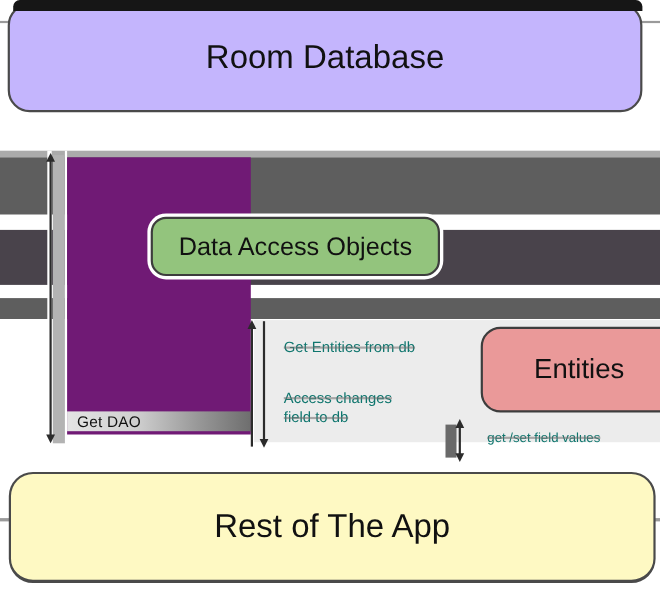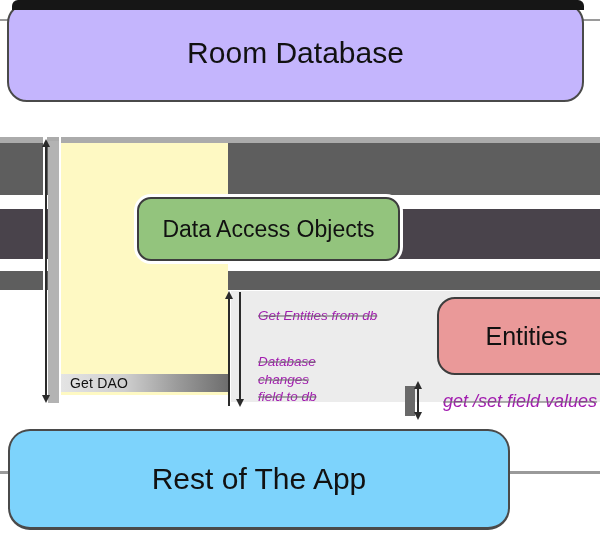--- a/index.html
+++ b/index.html
@@ -10,58 +10,58 @@
 
   
   .gridline{position:absolute;left:0;width:600px;background:#9a9a9a;}
 
   
   .stripe-top{position:absolute;left:0;top:137px;width:600px;height:6px;background:#ababab;}
   .band-a{position:absolute;left:0;top:143px;width:600px;height:52px;background:#5e5e5e;}
   .band-b{position:absolute;left:0;top:209px;width:600px;height:50px;background:#49434b;}
   .band-c{position:absolute;left:0;top:271px;width:600px;height:19px;background:#5e5e5e;}
   .panel{position:absolute;left:231px;top:291px;width:369px;height:111px;background:#ececec;}
-  .block{position:absolute;left:61px;top:143px;width:167px;height:252px;background:#fef9c3;}
+  .block{position:absolute;left:61px;top:143px;width:167px;height:252px;background:#701a75;}
   .sliver{position:absolute;background:#ffffff;}
   .vbar{position:absolute;left:48px;top:141px;width:11px;height:262px;background:#b3b3b3;}
   .minibar{position:absolute;left:405px;top:386px;width:10px;height:30px;background:#696969;}
 
   
   .dao-stripe{
     position:absolute;left:0;bottom:3px;width:167px;height:18px;
     background:linear-gradient(90deg,#e4e4e4 0%,#cfcfcf 38%,#9a9a9a 70%,#6e6e6e 100%);
     display:flex;align-items:center;
   }
   .dao-stripe span{font-size:14px;color:#111;padding-left:9px;letter-spacing:0.2px;}
 
   
   .node{
     position:absolute;box-sizing:border-box;border:2px solid #4a4a4a;
     display:flex;align-items:center;justify-content:center;color:#111;
   }
   .node-room{left:7px;top:3px;width:577px;height:99px;border-radius:20px;background:#c4b5fd;font-size:30px;}
-  .node-dao{left:137px;top:197px;width:263px;height:64px;border-radius:14px;background:#93c47d;
+  .node-dao{left:137px;top:197px;width:263px;height:54px;border-radius:14px;background:#93c47d;
             border-color:#3d3d3d;box-shadow:0 0 0 3px #ffffff;font-size:23px;}
   .node-entities{left:405px;top:297px;width:179px;height:78px;border-radius:18px;background:#ea9999;
             border-color:#3d3d3d;font-size:25px;margin-left:32px;}
-  .node-rest{left:8px;top:429px;width:502px;height:101px;border-radius:22px;background:#7dd3fc;
+  .node-rest{left:8px;top:429px;width:588px;height:101px;border-radius:22px;background:#fef9c3;
             border-width:2px 2px 3px 2px;font-size:30px;text-align:center;}
   .topbar{position:absolute;left:12px;top:0;width:572px;height:10px;background:#161616;border-radius:6px 6px 0 0;}
 
   
   .aline{position:absolute;width:2px;background:#2b2b2b;}
   .ah{position:absolute;width:0;height:0;border-left:4px solid transparent;border-right:4px solid transparent;}
   .ah-up{border-bottom:8px solid #2b2b2b;}
   .ah-down{border-top:8px solid #2b2b2b;}
 
   
-  .lbl{position:absolute;color:#a21caf;white-space:nowrap;font-style:italic;}
+  .lbl{position:absolute;color:#0f766e;white-space:nowrap;}
   .lbl-get-entities{left:258px;top:308px;font-size:13.5px;}
   .lbl-persist{left:258px;top:353px;font-size:13.5px;line-height:17.5px;white-space:normal;width:110px;}
-  .lbl-getset{left:443px;top:391px;font-size:18px;}
+  .lbl-getset{left:443px;top:391px;font-size:12px;}
   .strike{text-decoration:line-through;text-decoration-color:rgba(110,110,110,0.55);text-decoration-thickness:2px;}
 </style>
 </head>
 <body>
 
 <div class="canvas">
 
   <div class="gridline" style="top:19px;height:2px;"></div>
   <div class="gridline" style="top:471px;height:3px;"></div>
 
@@ -115,19 +115,19 @@
     <span>Entities</span>
   </div>
 
   <div class="node node-rest">
     <span>Rest of The App</span>
   </div>
 
   <div class="lbl lbl-get-entities strike">Get Entities from db</div>
 
   <div class="lbl lbl-persist">
-    <span class="strike">Database changes</span><br>
+    <span class="strike">Access changes</span><br>
     <span class="strike">field to db</span>
   </div>
 
   <div class="lbl lbl-getset strike">get /set field values</div>
 
 </div>
 
 </body></html>

